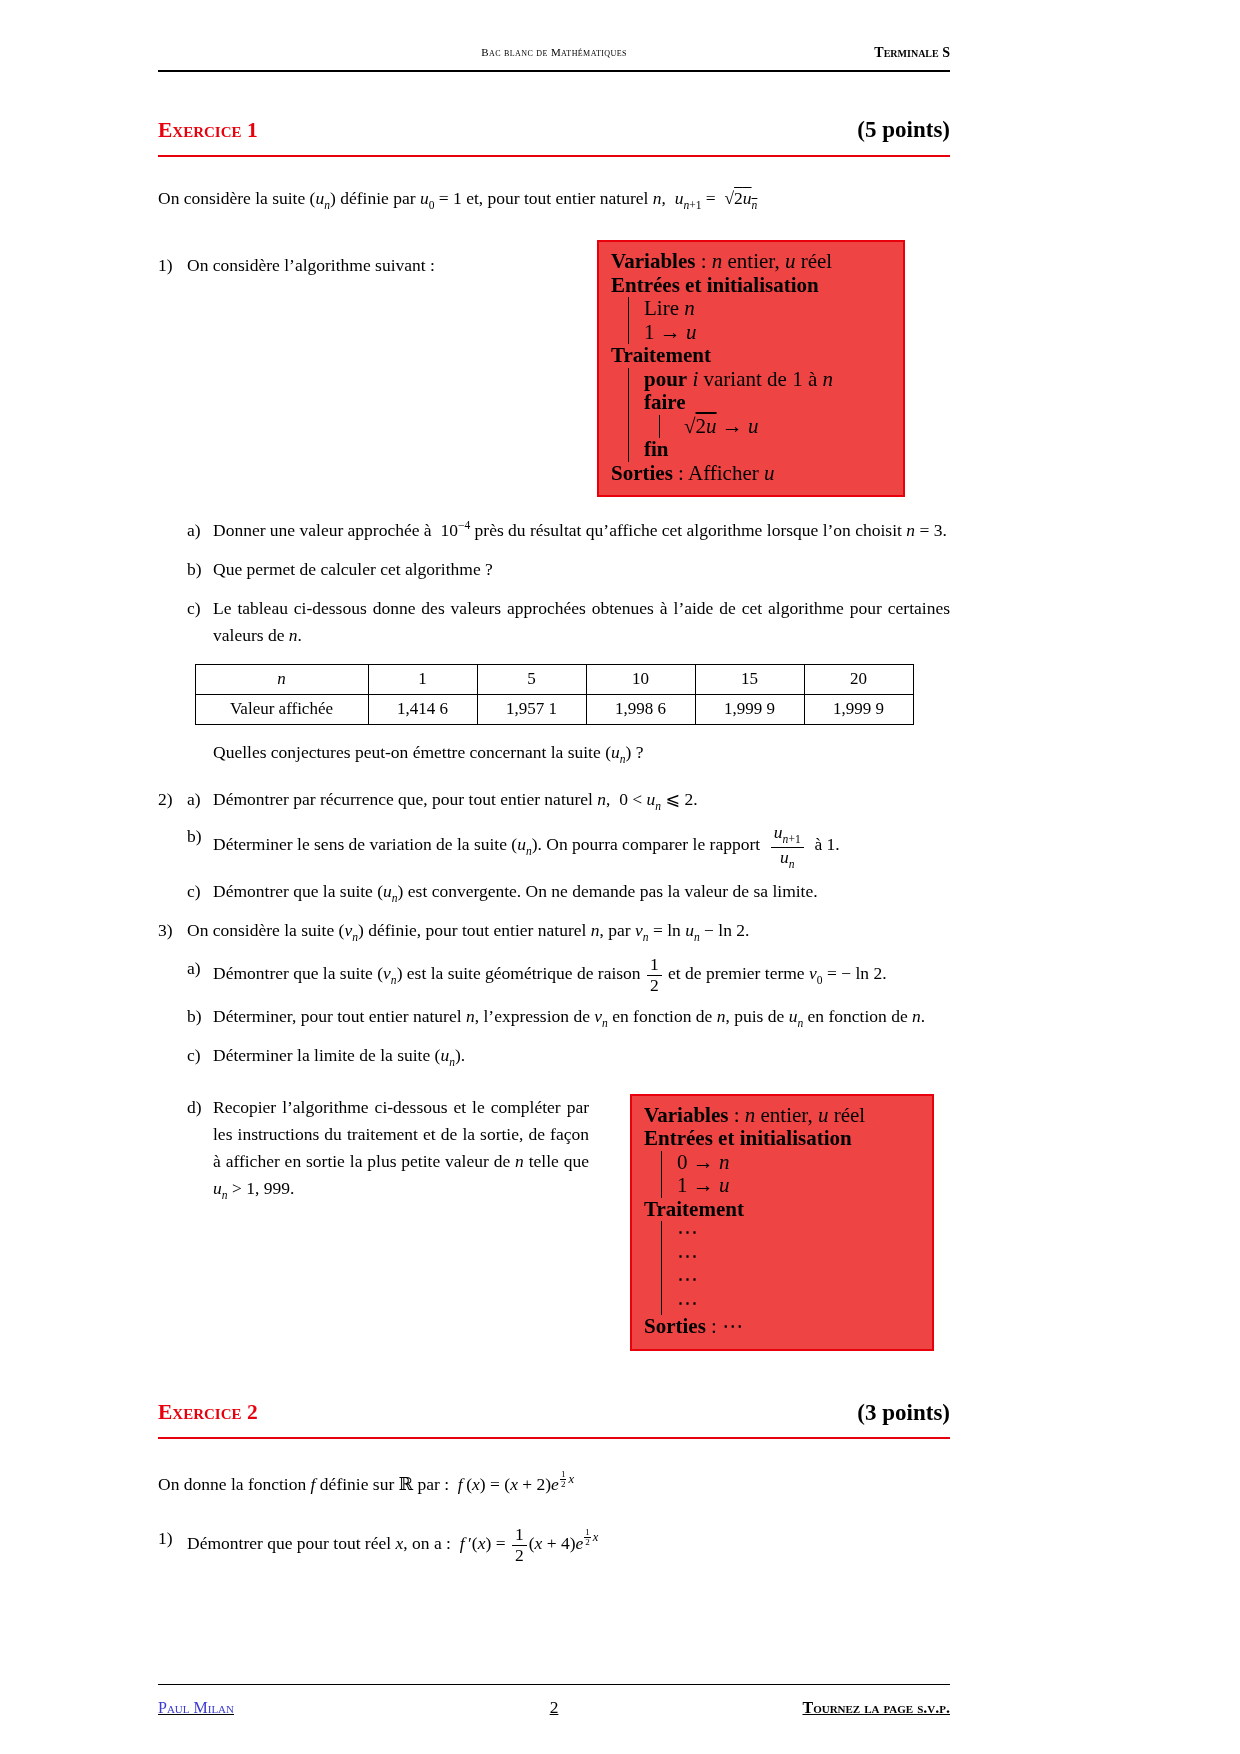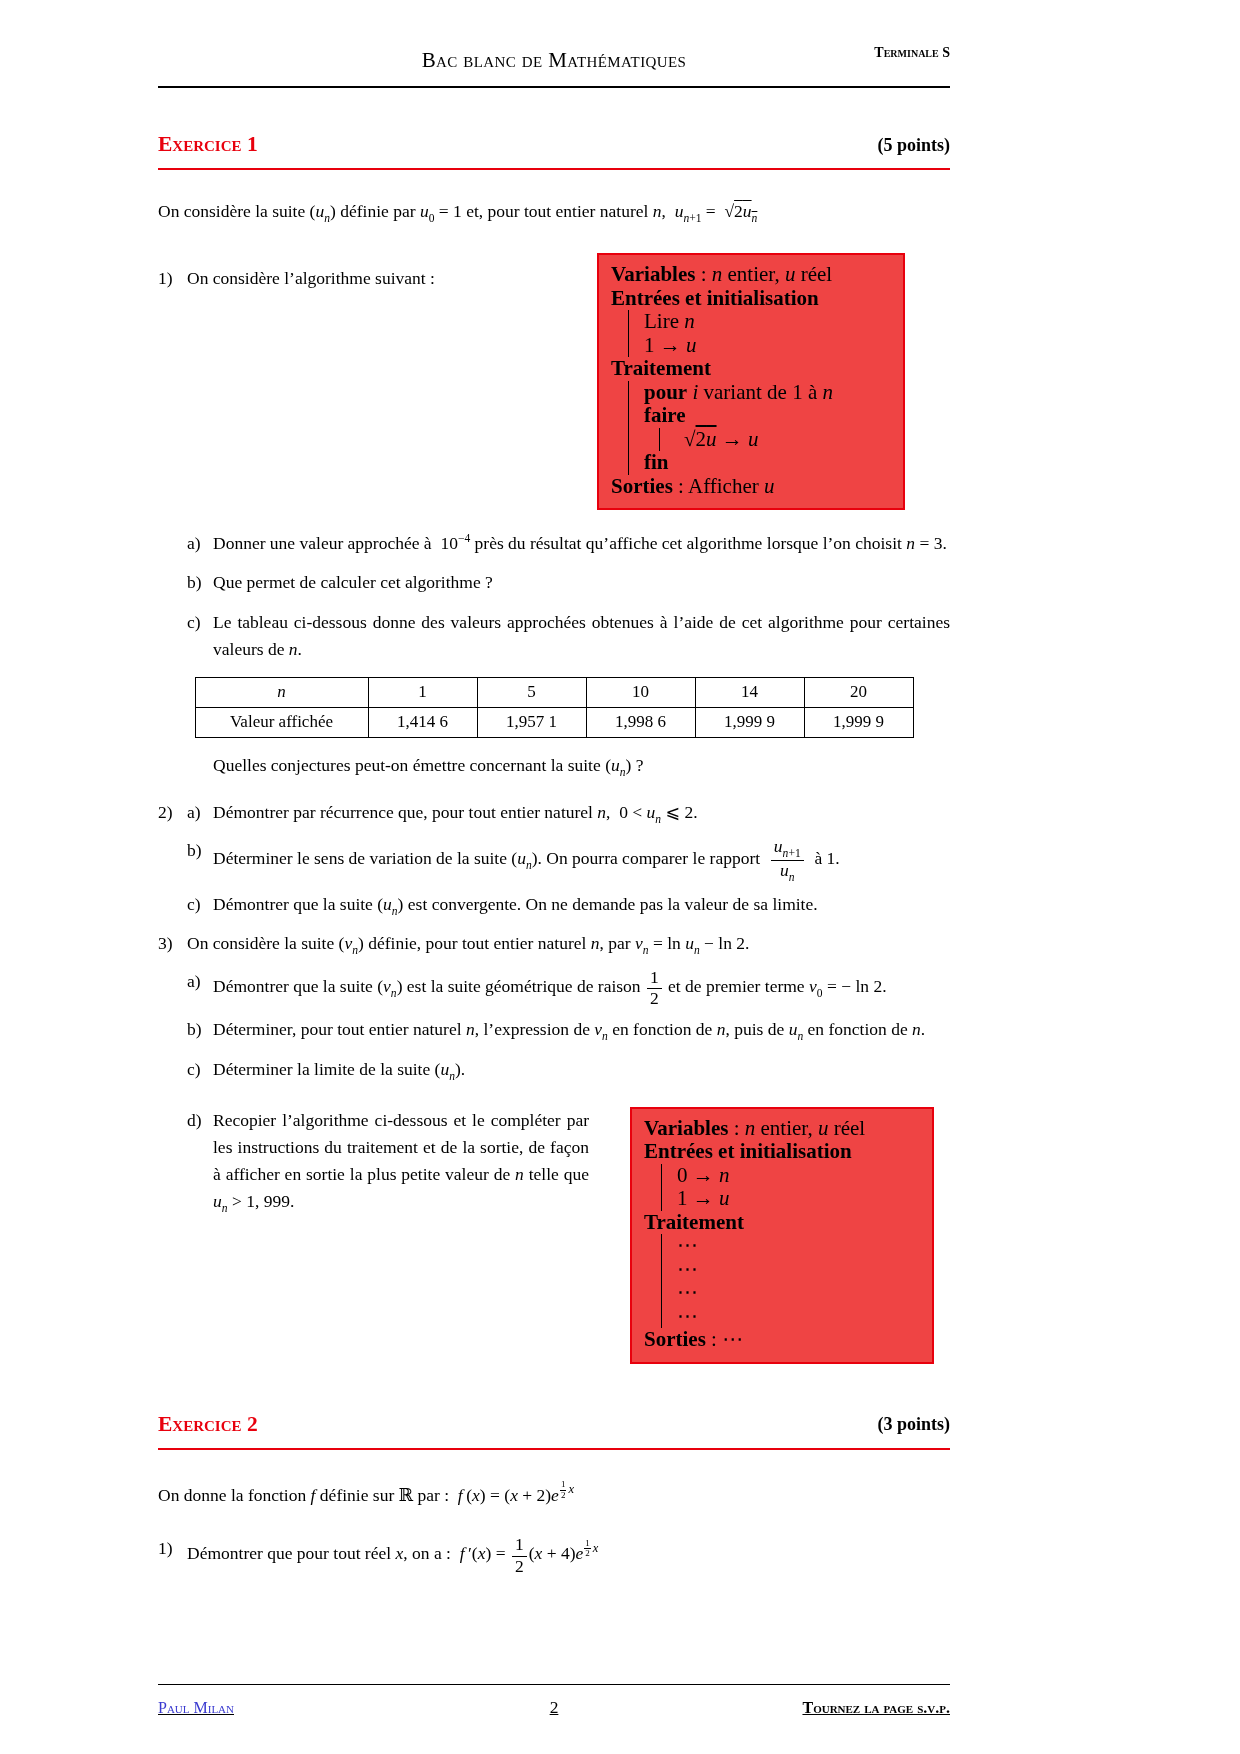--- a/index.html
+++ b/index.html
@@ -9,30 +9,30 @@
     font-family:"Liberation Serif","DejaVu Serif",serif;
     font-size:17.5px;line-height:1.55;
   }
   sub{font-size:66%;}
   sup{font-size:66%;}
   b{font-weight:bold;}
   .content{position:absolute;left:158px;top:0;width:792px;}
 
   
   .doc-header{position:relative;margin-top:44px;border-bottom:2px solid #000;padding-bottom:9px;text-align:center;}
-  .hdr-center{font-variant:small-caps;font-size:21px;letter-spacing:.4px;}
+  .hdr-center{font-variant:small-caps;font-size:11px;letter-spacing:.4px;}
   .hdr-right{position:absolute;right:0;top:-2px;font-variant:small-caps;font-weight:bold;font-size:14px;}
 
   
   .ex-head{display:flex;justify-content:space-between;align-items:baseline;
     border-bottom:2.4px solid #e8000d;padding-bottom:7px;}
   .ex-head.first{margin-top:40px;gap:40px;}
   .ex-head.second{margin-top:44px;align-items:center;}
   .ex-title{color:#e8000d;font-variant:small-caps;font-weight:bold;font-size:21.5px;}
-  .ex-points{font-weight:bold;font-size:18px;}
+  .ex-points{font-weight:bold;font-size:23px;}
 
   .para{margin:28px 0 0 0;}
 
   
   .li{display:flex;margin-left:29px;margin-top:12px;}
   .li.top{margin-left:0;}
   .l1{width:29px;flex-shrink:0;}
   .l2{width:26px;flex-shrink:0;}
   .body{flex:1;text-align:justify;}
 
@@ -137,21 +137,21 @@
     <span class="body">Le tableau ci-dessous donne des valeurs approchées obtenues à l’aide de cet algorithme pour certaines valeurs de <i>n</i>.</span>
   </div>
 
   <table class="vals">
     <tbody>
         <tr>
       <td class="c0 it">n</td>
       <td class="cv">1</td>
       <td class="cv">5</td>
       <td class="cv">10</td>
-      <td class="cv">14</td>
+      <td class="cv">15</td>
       <td class="cv">20</td>
     </tr>
     <tr>
       <td class="c0">Valeur affichée</td>
       <td class="cv">1,414 6</td>
       <td class="cv">1,957 1</td>
       <td class="cv">1,998 6</td>
       <td class="cv">1,999 9</td>
       <td class="cv">1,999 9</td>
     </tr>

